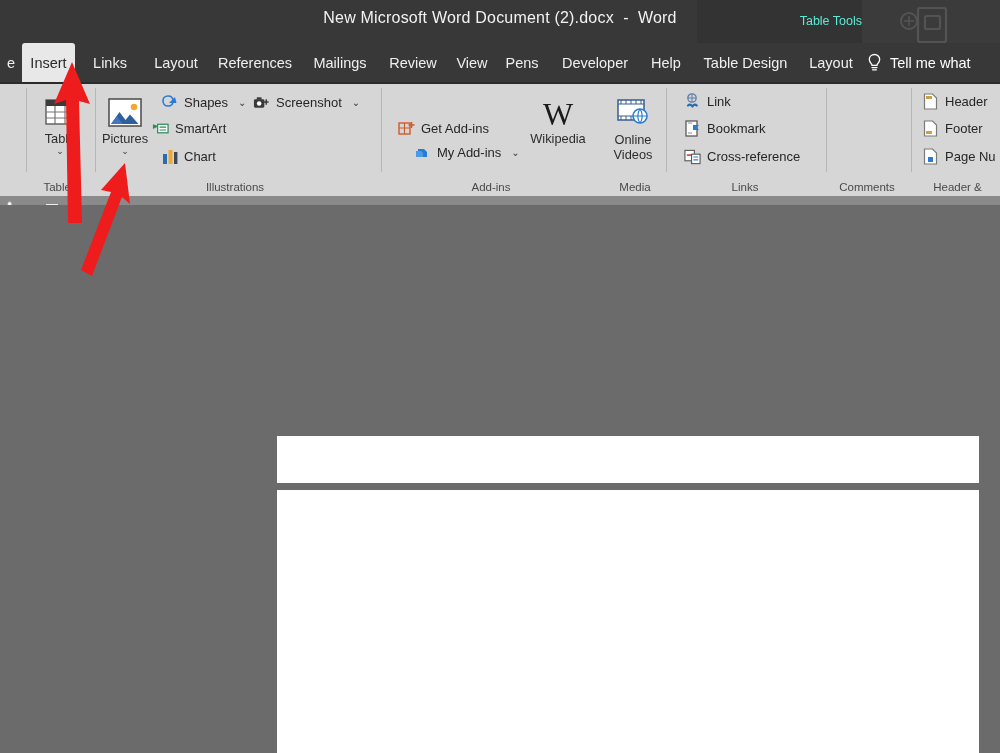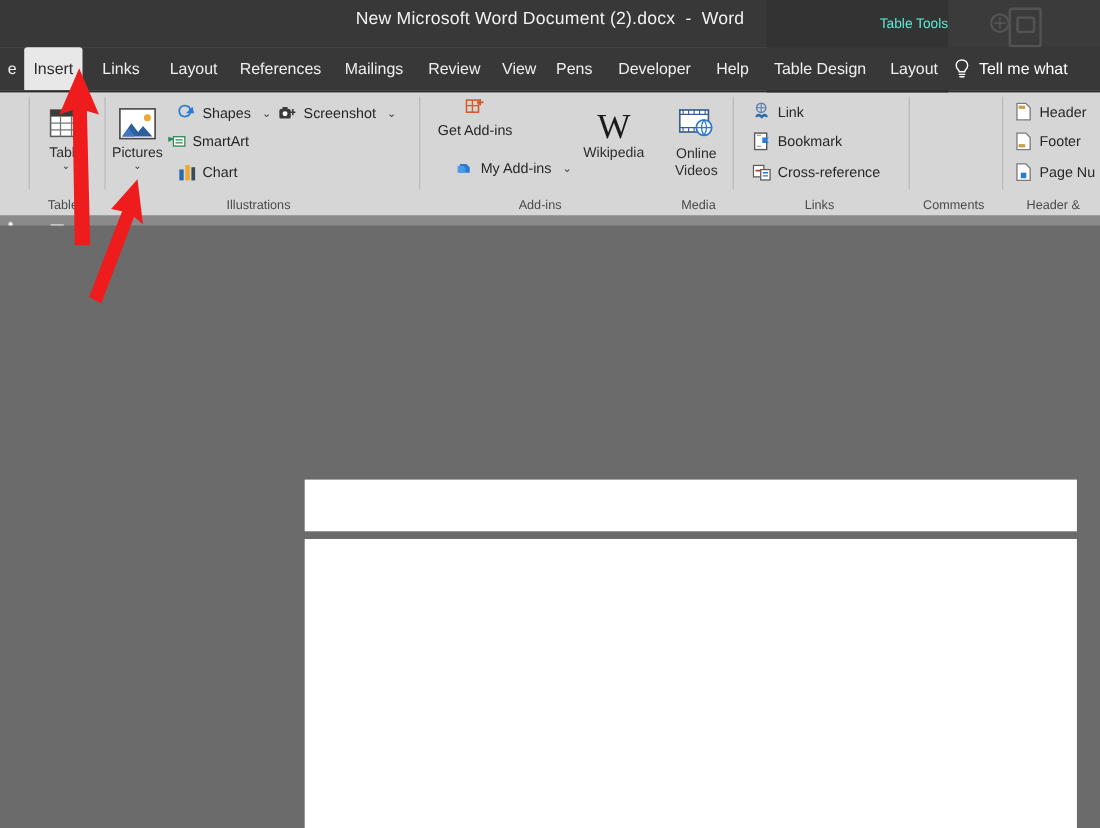--- a/index.html
+++ b/index.html
@@ -268,21 +268,21 @@
     <span class="sico">
       <svg width="16" height="16" viewBox="0 0 16 16">
         <rect x="1" y="5" width="4" height="10" fill="#2b6cb0"></rect>
         <rect x="6.5" y="1" width="4" height="14" fill="#f0a830"></rect>
         <rect x="12" y="3" width="3.4" height="12" fill="#3a4a5a"></rect>
       </svg>
     </span>
     <span>Chart</span>
   </div>
 
-  <div class="smbtn" style="left:398px; top:88px;flex-direction:column;">
+  <div class="smbtn" style="left:398px; top:120px;">
     <span class="sico">
       <svg width="17" height="16" viewBox="0 0 17 16">
         <rect x="1" y="2" width="11" height="11" fill="none" stroke="#d05a2a" stroke-width="1.4"></rect>
         <path d="M1 7h11M6.5 2v11" stroke="#d05a2a" stroke-width="1.2"></path>
         <path d="M13.5 1v6M10.5 4h6" stroke="#d05a2a" stroke-width="1.6"></path>
       </svg>
     </span>
     <span>Get Add-ins</span>
   </div>
 

